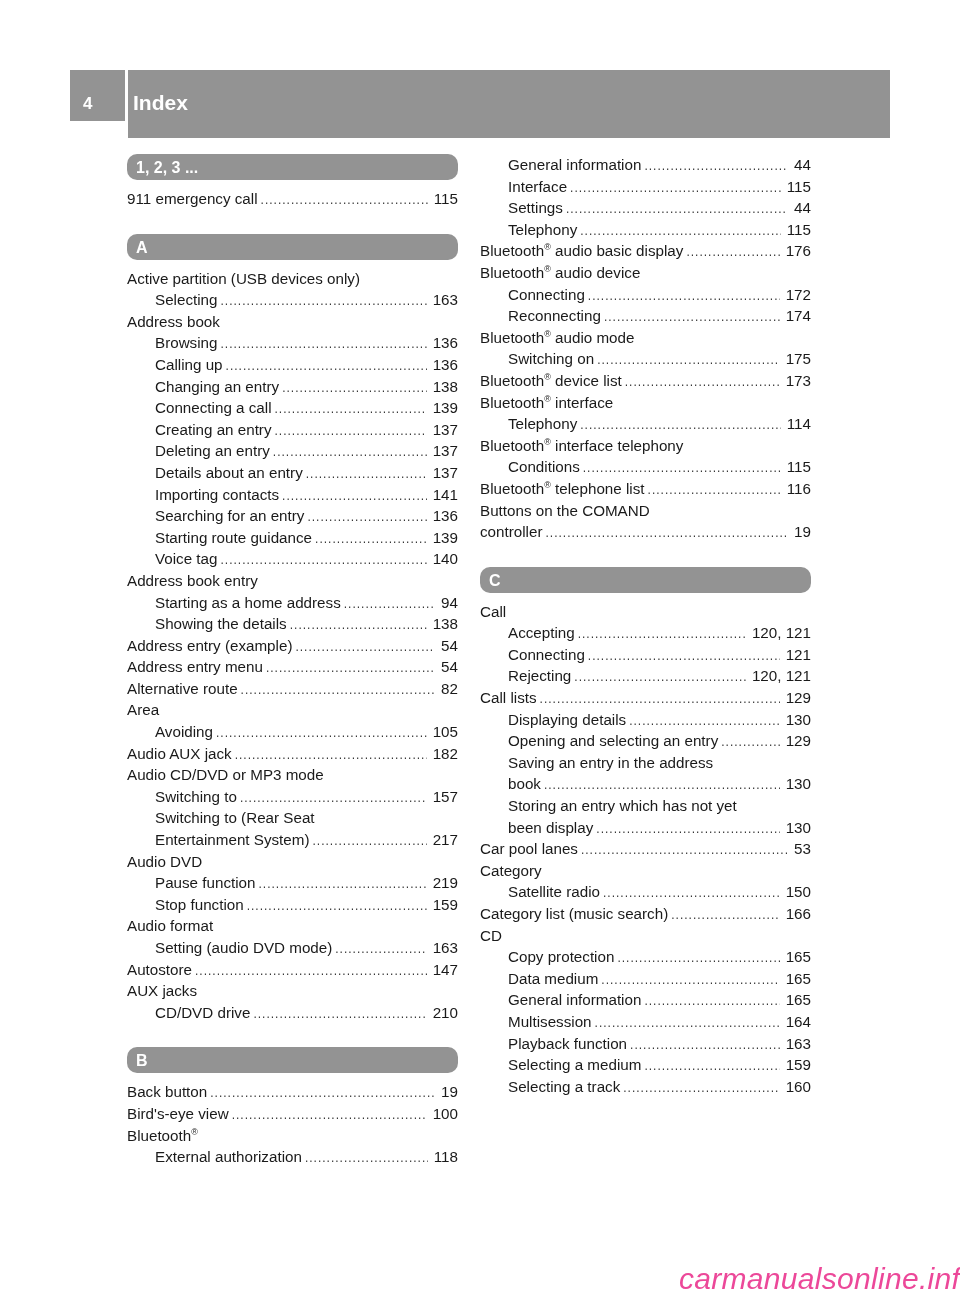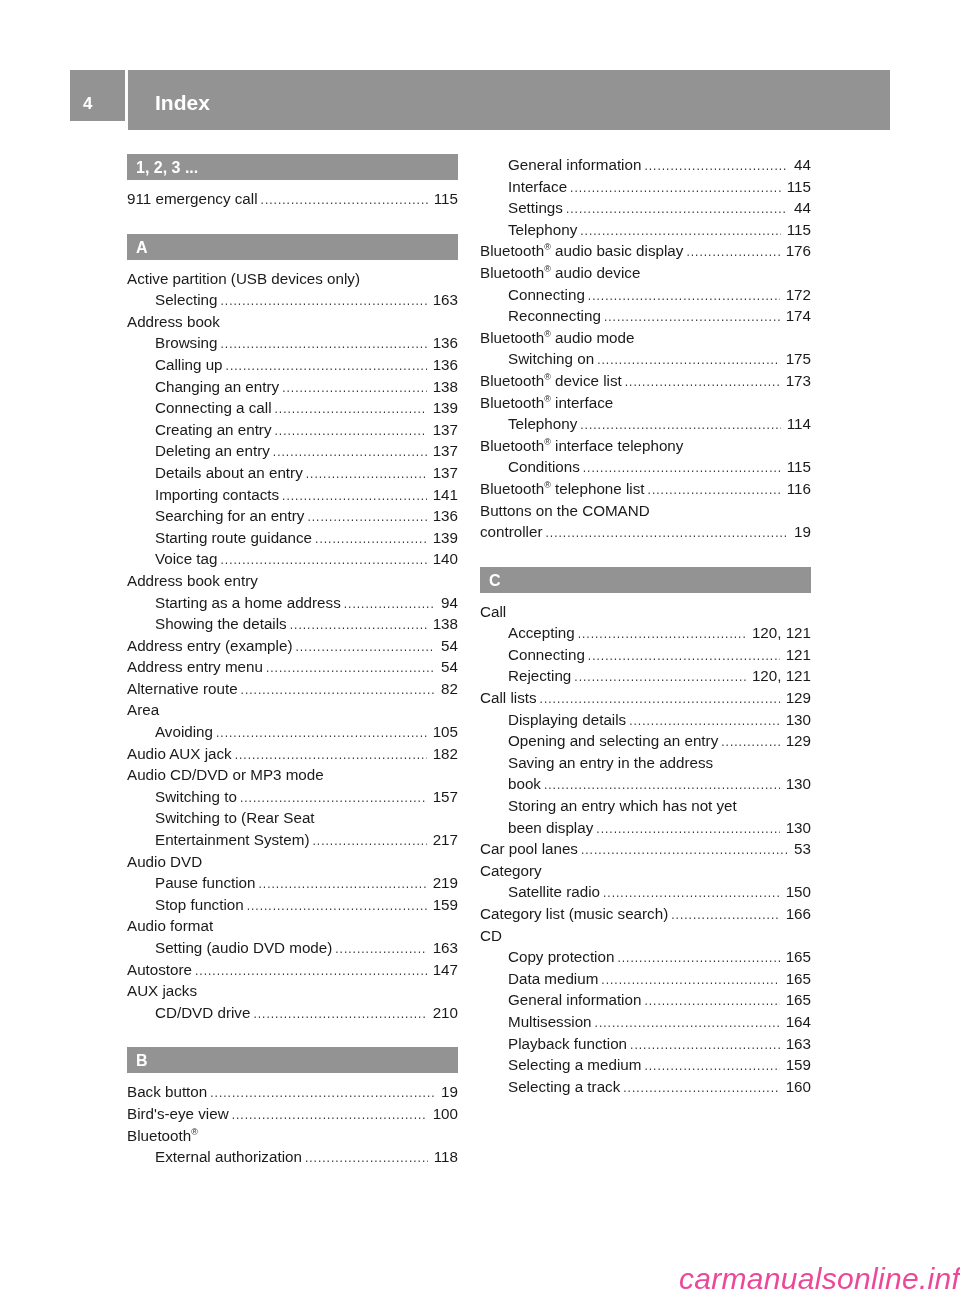--- a/index.html
+++ b/index.html
@@ -1,26 +1,26 @@
 <!DOCTYPE html>
 <html><head>
 <meta charset="utf-8">
 <style>
   html, body { margin:0; padding:0; background:#ffffff; }
   body { width:960px; height:1302px; position:relative; overflow:hidden;
          font-family:"Liberation Sans", sans-serif; color:#1a1a1a; }
   .hdr-num { position:absolute; left:70px; top:70px; width:55px; height:51px; background:#939393;
              color:#fff; font-weight:bold; font-size:17px; box-sizing:border-box; padding:24px 0 0 13px; }
-  .hdr-title { position:absolute; left:128px; top:70px; width:762px; height:60px; background:#939393;
-               color:#fff; font-weight:bold; font-size:21px; box-sizing:border-box; padding:21px 0 0 27px; }
+  .hdr-title { position:absolute; left:128px; top:70px; width:762px; height:68px; background:#939393;
+               color:#fff; font-weight:bold; font-size:21px; box-sizing:border-box; padding:21px 0 0 5px; }
   .col { position:absolute; top:154px; width:331px; }
   .col.left { left:127px; }
   .col.right { left:480px; }
   .sec { background:#939393; color:#fff; font-weight:bold; font-size:16px; height:26px;
-         line-height:28px; padding-left:9px; box-sizing:border-box; margin-bottom:8px; }
+         line-height:28px; padding-left:9px; box-sizing:border-box; margin-bottom:8px;border-radius:10px; }
   .sec.gap { margin-top:24px; }
   .row { display:flex; align-items:baseline; font-size:15.2px; line-height:21.6px; height:21.6px; white-space:nowrap; }
   .row.sub { padding-left:28px; }
   .row .t { flex:0 0 auto; }
   .row.main .t { font-weight:normal; }
   .row .d { flex:1 1 auto; overflow:hidden; margin:0 6px 0 3px; color:#333; letter-spacing:1px; font-size:12px; }
   .row .d::after { content:"........................................................................................................................"; }
   .row .p { flex:0 0 auto; text-align:right; }
   sup { font-size:9px; line-height:0; vertical-align:6px; }
   .wm { position:absolute; left:679px; top:1262px; font-size:30px; color:#ec4899; letter-spacing:0.3px;font-style:italic; }

